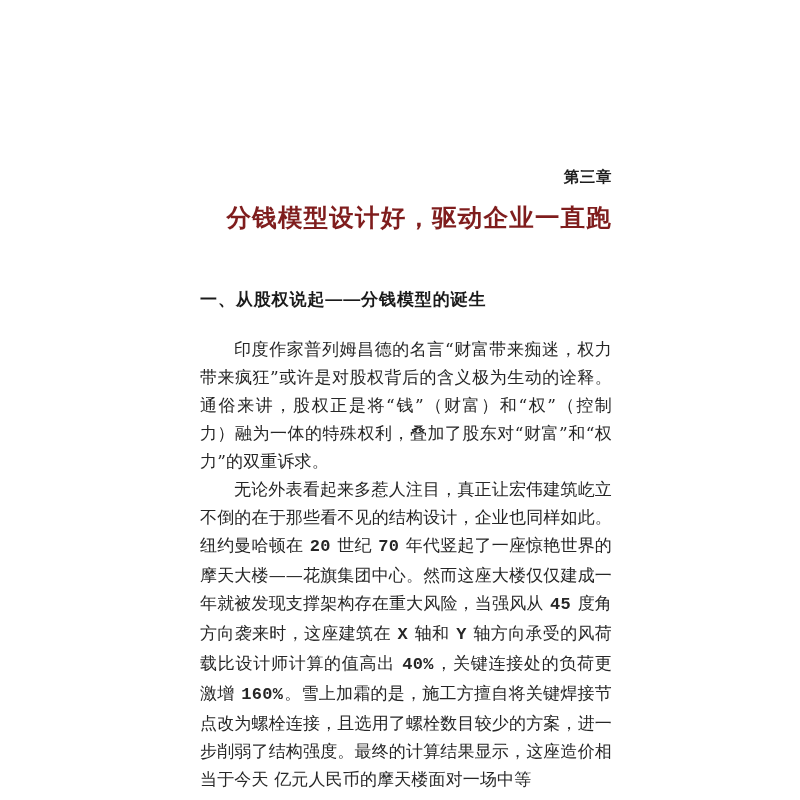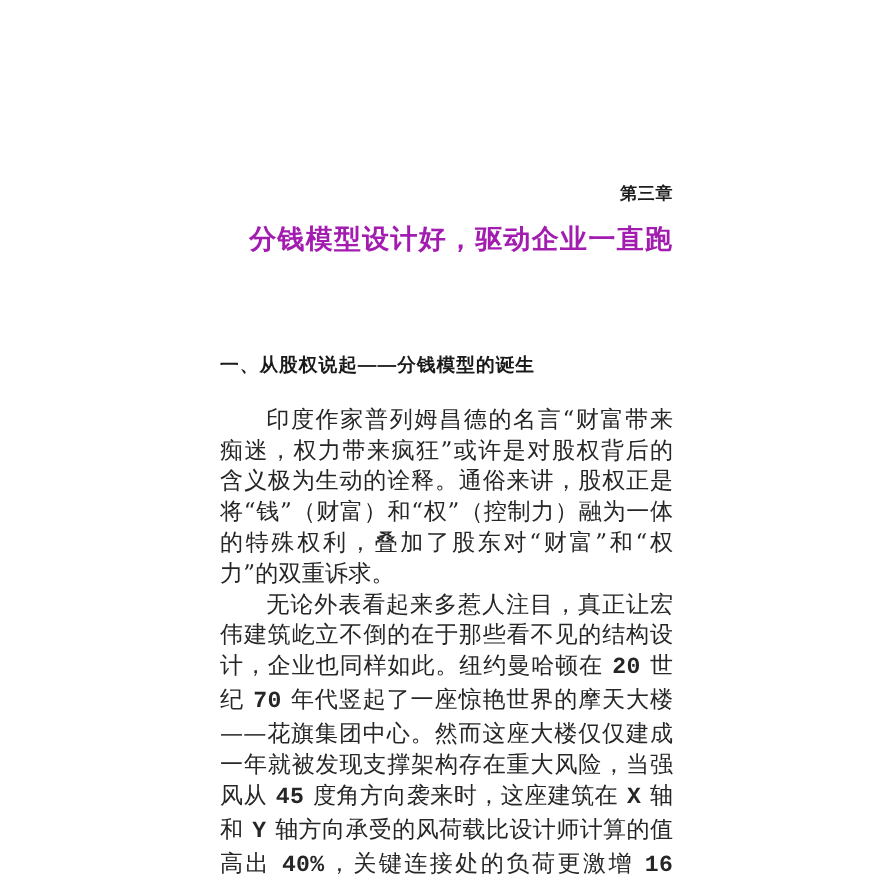--- a/index.html
+++ b/index.html
@@ -40,48 +40,48 @@
     letter-spacing: 0.6px;
     margin-top: 168px;
     line-height: 1.2;
   }
 
   .chapter-title {
     text-align: right;
     font-family: "Liberation Sans", "DejaVu Sans", sans-serif;
     font-size: 24.5px;
     font-weight: 700;
-    color: #a21caf;
+    color: #7f1d1d;
     letter-spacing: 1.2px;
     margin-top: 16px;
     line-height: 1.25;
     white-space: nowrap;
   }
 
   
   .section-heading {
     font-family: "Liberation Sans", "DejaVu Sans", sans-serif;
     font-size: 17px;
     font-weight: 700;
     color: #1a1a1a;
     letter-spacing: 0.9px;
-    margin-top: 88px;
+    margin-top: 56px;
     line-height: 1.3;
     white-space: nowrap;
   }
 
   
   .body-block {
     margin-top: 24px;
   }
 
   p.para {
     margin: 0;
     font-family: "DejaVu Serif", "Liberation Serif", serif;
-    font-size: 21px;
+    font-size: 17px;
     line-height: 28px;
     color: #262626;
     text-align: justify;
     text-justify: inter-ideograph;
     text-indent: 2em;
     letter-spacing: 0.15px;
     word-break: break-all;
   }
 
   

